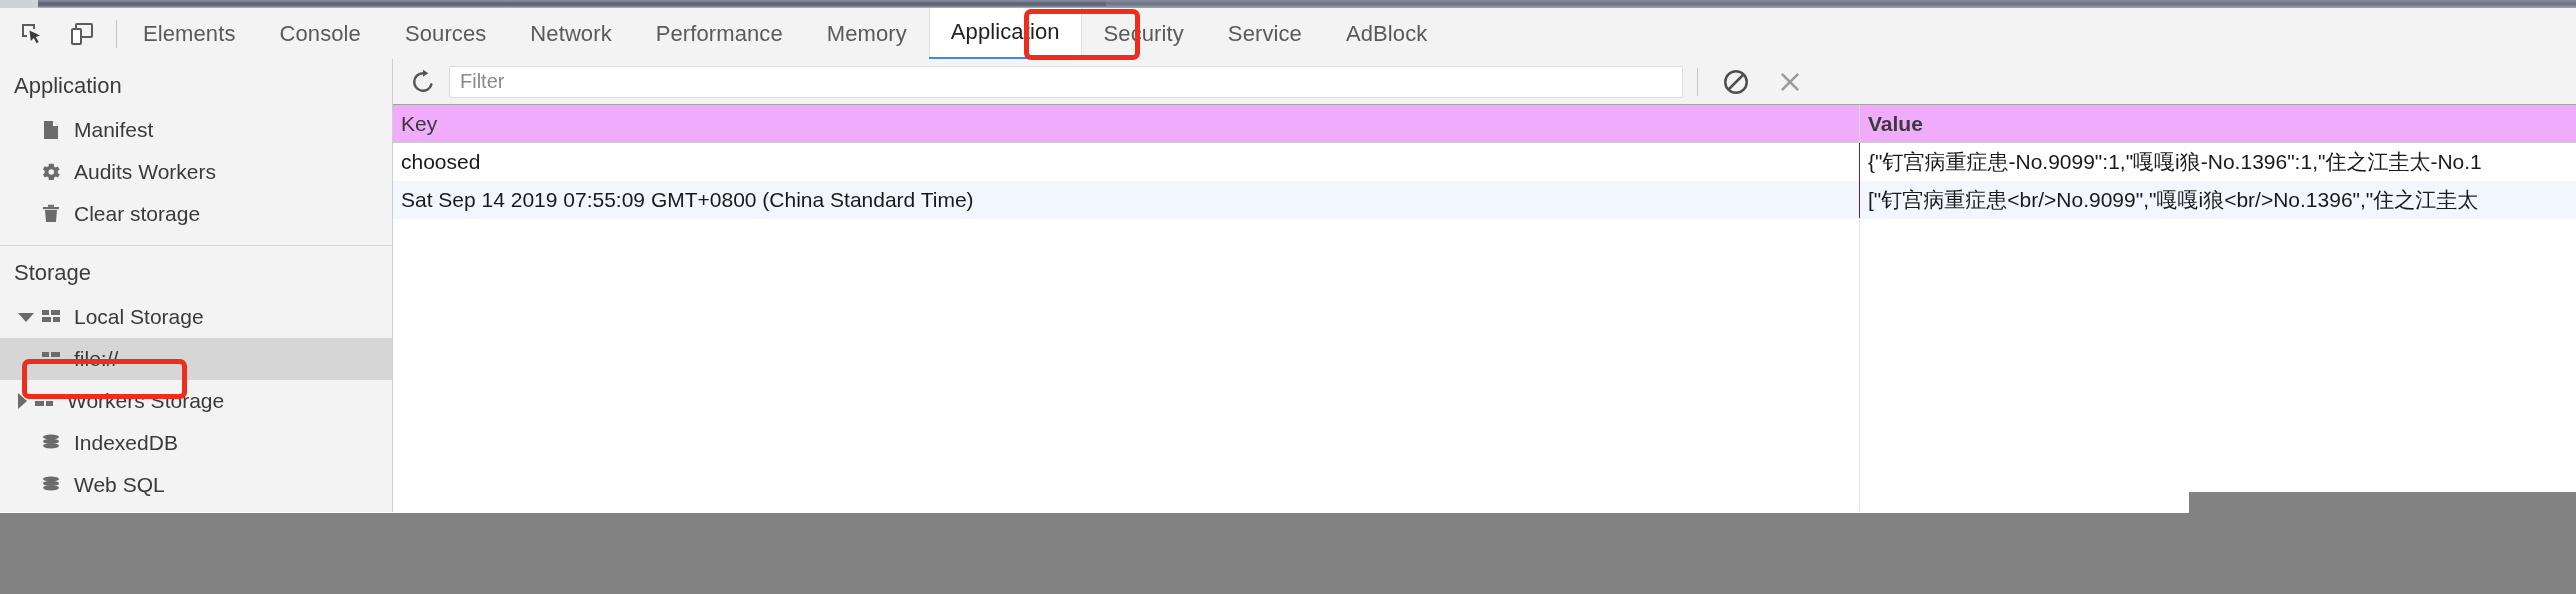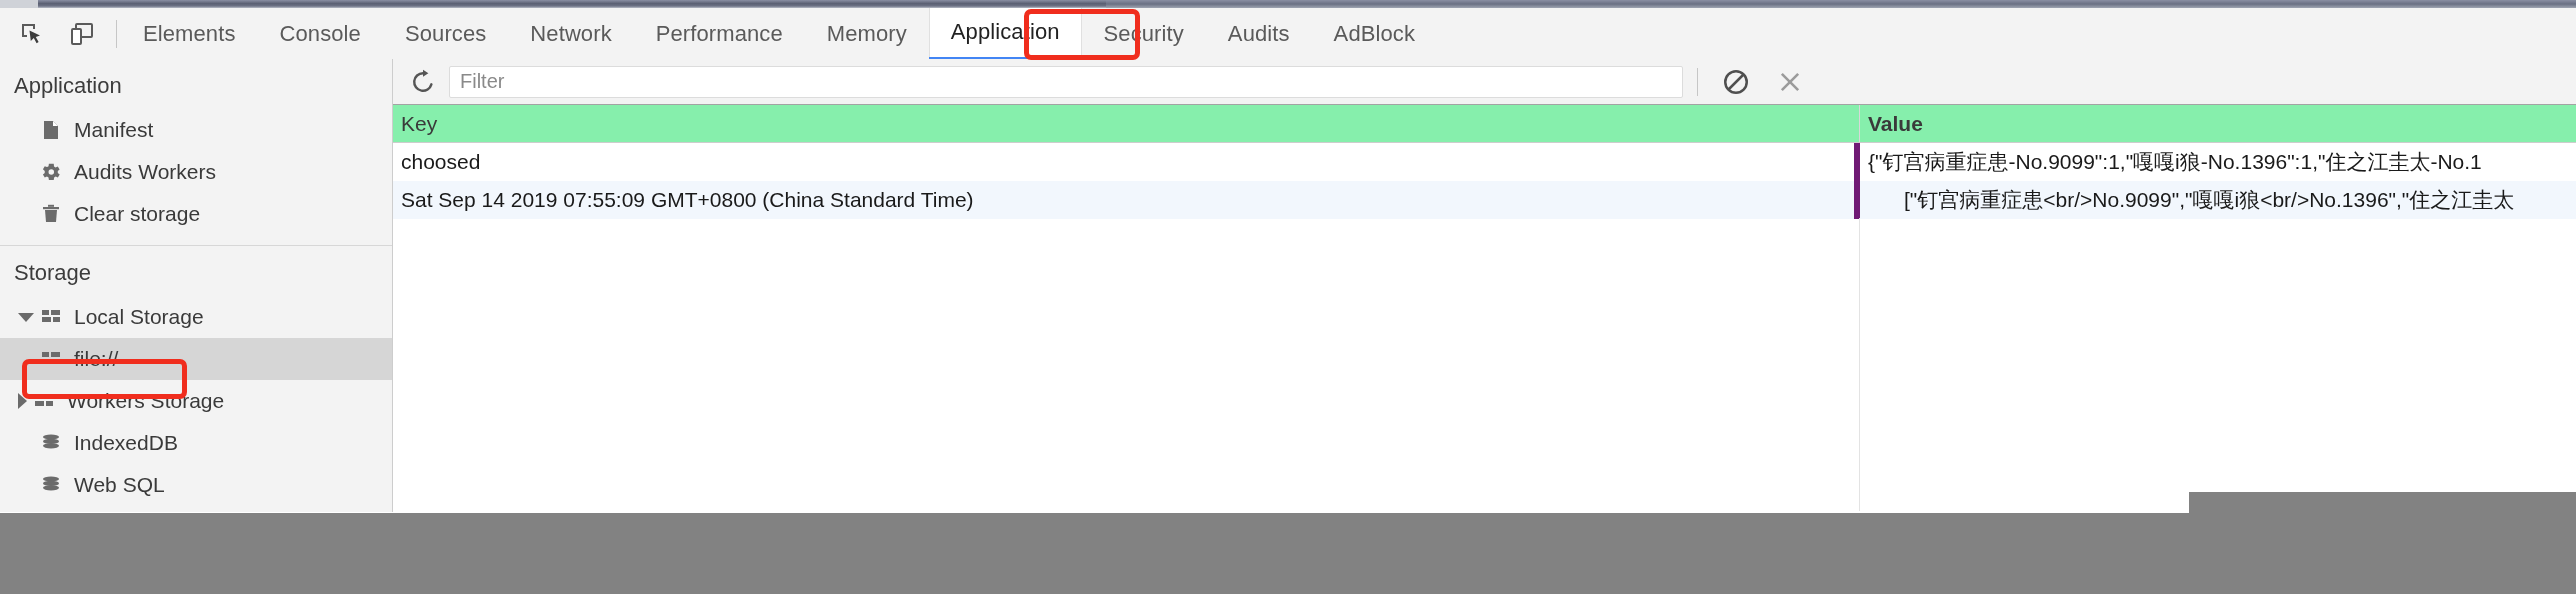--- a/index.html
+++ b/index.html
@@ -94,36 +94,36 @@
     font-family: "Liberation Sans", sans-serif;
     outline: none;
   }
   .filter-input::placeholder { color: #8a8a8a; opacity: 1; }
   .fbar-sep { width:1px; height:28px; background:#c6c6c6; margin: 0 18px 0 14px; }
   .fbtn { width: 40px; height: 40px; display:flex; align-items:center; justify-content:center; cursor:pointer; margin-right: 14px; }
 
   
   .table { position: relative; width: 2183px; height: 407px; background: #fff; }
   .thead {
-    display: flex; height: 38px; background: #86efac;
+    display: flex; height: 38px; background: #f0abfc;
     border-bottom: 1px solid #cdcdcd;
   }
   .th {
     font-size: 21px; color: #3a3a3a; display:flex; align-items:center;
     padding-left: 8px; cursor: pointer;
   }
   .th.key { width: 1467px; border-right: 1px solid #d8d8d8; }
   .th.value { flex: 1; font-weight: bold; }
   .trow { display: flex; height: 38px; align-items: stretch; }
-  .trow.alt { background: #f2f7fd; gap: 36px; }
+  .trow.alt { background: #f2f7fd; }
   .td {
     font-size: 21px; color: #1a1a1a; display:flex; align-items:center;
     padding-left: 8px; white-space: nowrap; overflow: hidden;
   }
-  .td.key { width: 1467px; border-right: 6px solid #701a75; }
+  .td.key { width: 1467px; border-right: 1px solid #701a75; }
   .td.value { flex: 1; overflow: hidden; }
   .tbody-fill { position:absolute; left:0; top:113px; width: 1467px; height: 293px; border-right: 1px solid #e3e3e3; }
 
   
   .gray-lo { position: absolute; left: 0; top: 513px; width: 2189px; height: 82px; background: #828282; z-index: 30; }
   .gray-hi { position: absolute; left: 2189px; top: 492px; width: 387px; height: 103px; background: #828282; z-index: 30; }
 </style>
 </head>
 <body>
 
@@ -169,21 +169,21 @@
       <div class="tab">
           <span>Memory</span>
         </div>
       <div class="tab selected">
           <span>Application</span>
         </div>
       <div class="tab">
           <span>Security</span>
         </div>
       <div class="tab">
-          <span>Audits</span>
+          <span>Service</span>
         </div>
       <div class="tab">
           <span>AdBlock</span>
         </div>
     </div>
   </div>
 
   <div class="sidebar">
     <div class="side-title">Application</div>
 

